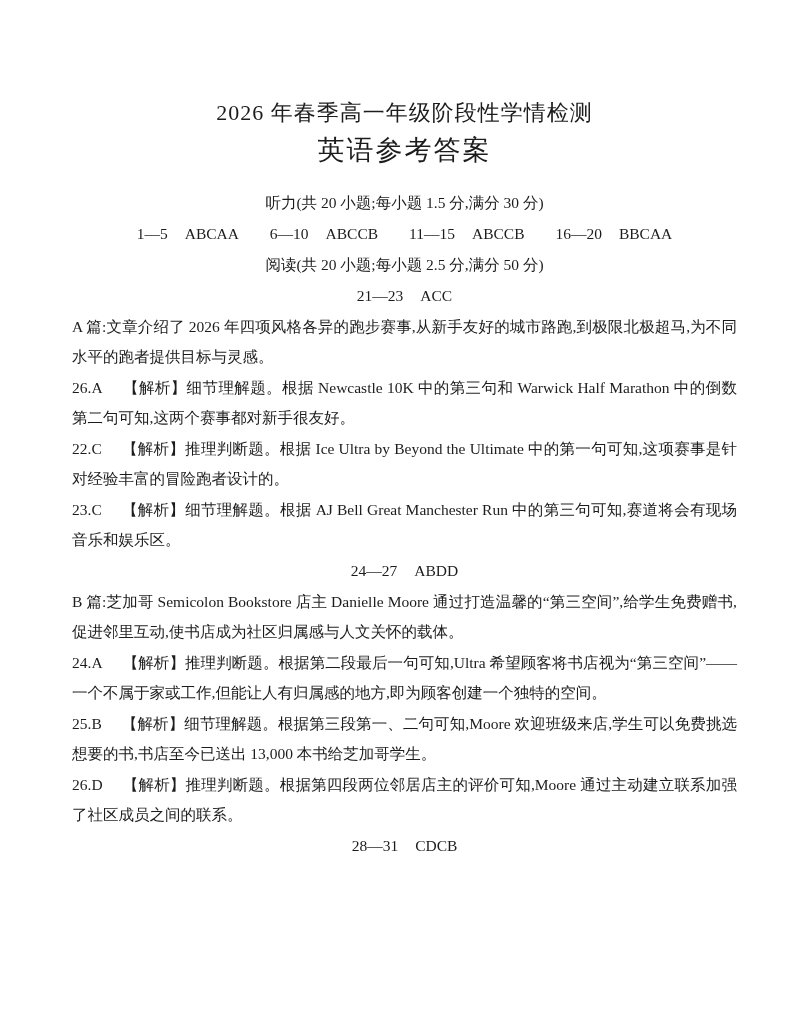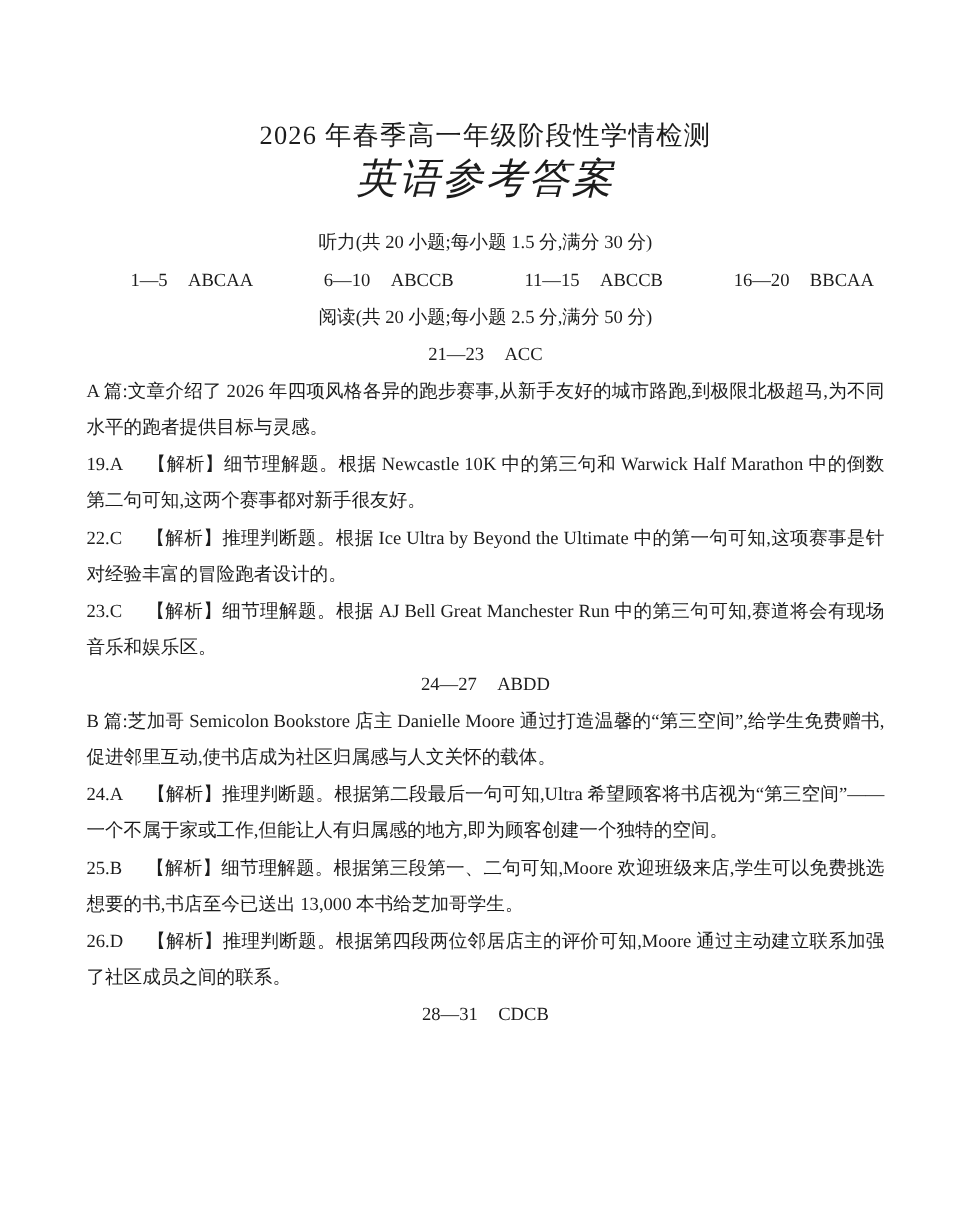--- a/index.html
+++ b/index.html
@@ -23,40 +23,38 @@
     margin: 0;
     text-align: center;
     font-size: 22px;
     font-weight: normal;
     letter-spacing: 1px;
     line-height: 34px;
   }
   .doc-subtitle {
     margin: 0 0 18px 0;
     text-align: center;
-    font-size: 34px;
+    font-size: 27px;
     font-weight: normal;
     letter-spacing: 2px;
     line-height: 40px;
-    font-style: italic;
   }
   .para {
     margin: 1px 0;
     line-height: 30px;
     text-align: justify;
   }
   .keyrow {
     text-align: center;
   }
   .rng {
     margin-right: 17px;
   }
   .grp {
     margin-right: 27px;
-    margin-left: 28px;
   }
   .grp:last-child {
     margin-right: 0;
   }
   .qnum {
     margin-right: 20px;
   }
 </style>
 </head>
 <body>
@@ -77,21 +75,21 @@
 
   <p class="para keyrow">阅读(共 20 小题;每小题 2.5 分,满分 50 分)</p>
 
   <p class="para keyrow">
     <span class="rng">21—23</span><span>ACC</span>
   </p>
 
   <p class="para">A 篇:文章介绍了 2026 年四项风格各异的跑步赛事,从新手友好的城市路跑,到极限北极超马,为不同水平的跑者提供目标与灵感。</p>
 
   <p class="para">
-    <span class="qnum">19.A</span><span>【解析】</span><span>细节理解题。根据 Newcastle 10K 中的第三句和 Warwick Half Marathon 中的倒数第二句可知,这两个赛事都对新手很友好。</span>
+    <span class="qnum">26.A</span><span>【解析】</span><span>细节理解题。根据 Newcastle 10K 中的第三句和 Warwick Half Marathon 中的倒数第二句可知,这两个赛事都对新手很友好。</span>
   </p>
 
   <p class="para">
     <span class="qnum">22.C</span><span>【解析】</span><span>推理判断题。根据 Ice Ultra by Beyond the Ultimate 中的第一句可知,这项赛事是针对经验丰富的冒险跑者设计的。</span>
   </p>
 
   <p class="para">
     <span class="qnum">23.C</span><span>【解析】</span><span>细节理解题。根据 AJ Bell Great Manchester Run 中的第三句可知,赛道将会有现场音乐和娱乐区。</span>
   </p>
 

